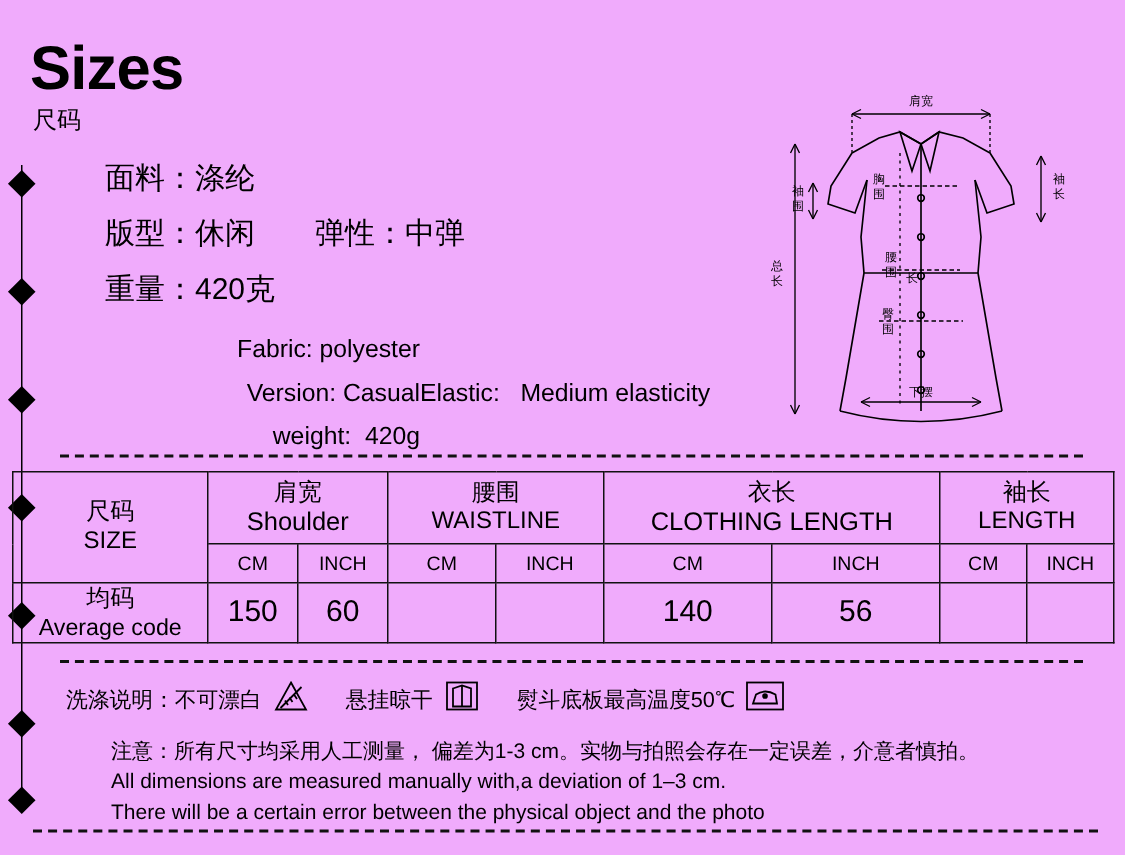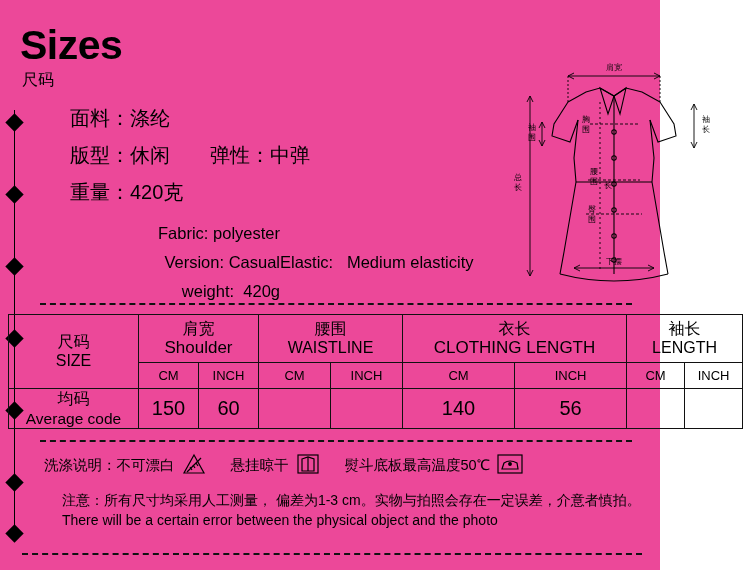--- a/index.html
+++ b/index.html
@@ -6,22 +6,22 @@
   html, body {
     margin: 0; padding: 0;
     width: 750px; height: 570px;
     background: #ffffff;
     font-family: "Liberation Sans", sans-serif;
     color: #000;
     overflow: hidden;
   }
   .page {
     position: relative;
-    width: 660px; height: 570px;
-    background: #ec4899;
+    width: 750px; height: 570px;
+    background: #f0abfc;
   }
 
   
   .rail {
     position: absolute;
     left: 8px; top: 110px;
     width: 14px; height: 430px;
   }
   .rail .line {
     position: absolute;
@@ -124,21 +124,21 @@
     align-items: center;
     font-size: 14.5px;
   }
   .care .seg { display: flex; align-items: center; }
   .care .gap { width: 18px; }
   .care .icon { margin: 0 6px; }
 
   
   .notes {
     position: absolute;
-    left: 62px; top: 490px;
+    left: 74px; top: 490px;
     right: 20px;
     font-size: 14px;
     line-height: 1.45;
   }
   .notes div { white-space: nowrap; }
 
   .bottom-dashed {
     position: absolute;
     left: 22px; right: 18px;
     top: 553px;
@@ -369,17 +369,18 @@
           <rect x="2" y="3" width="24" height="18"></rect>
           <path d="M6 17 L22 17 L21 11 Q14 7 8 11 Z"></path>
           <circle cx="14" cy="12" r="1.3" fill="#000"></circle>
         </svg>
       </span>
     </span>
   </div>
 
   <div class="notes">
     <div>注意：所有尺寸均采用人工测量，  偏差为1-3 cm。实物与拍照会存在一定误差，介意者慎拍。</div>
+    <div>All dimensions are measured manually with,a deviation of 1–3 cm.</div>
     <div>There will be a certain error between the physical object and the photo</div>
   </div>
 
   <div class="bottom-dashed"></div>
 </div>
 
 </body></html>

